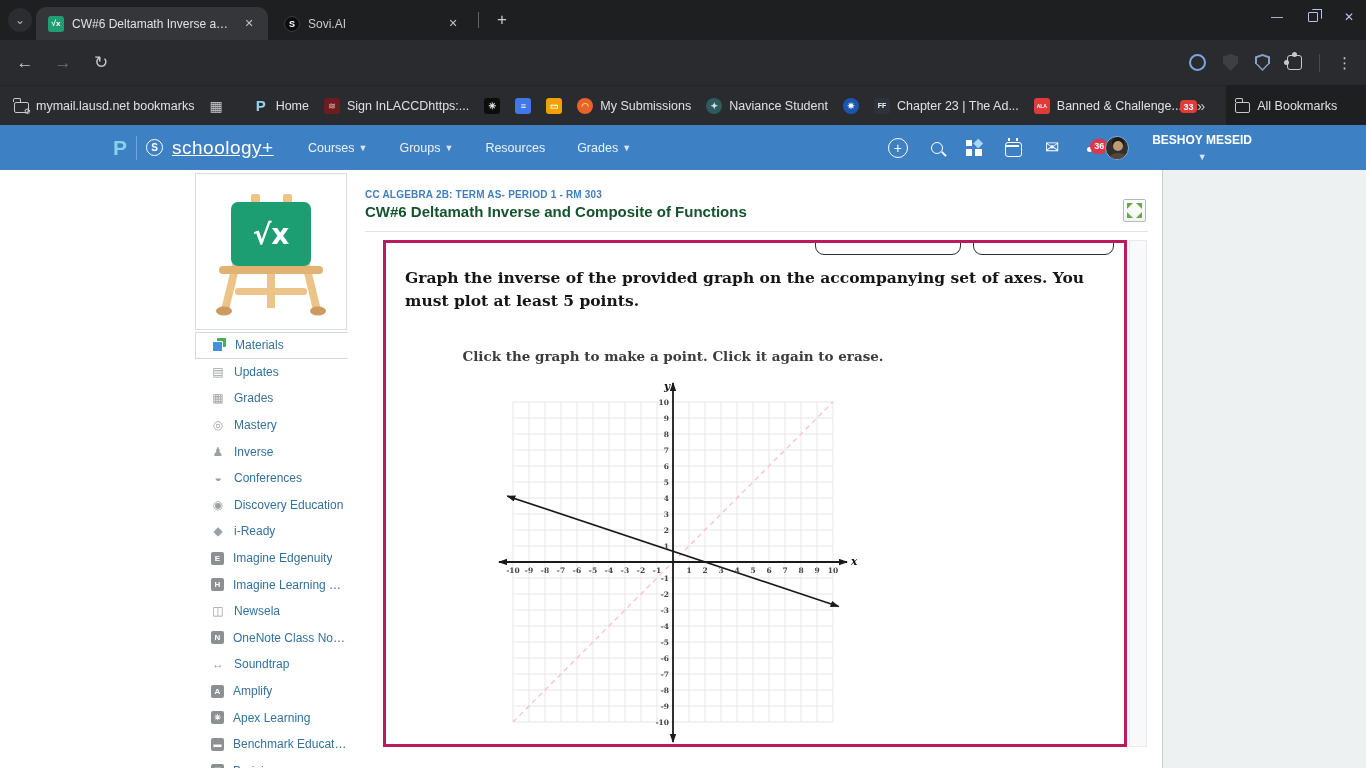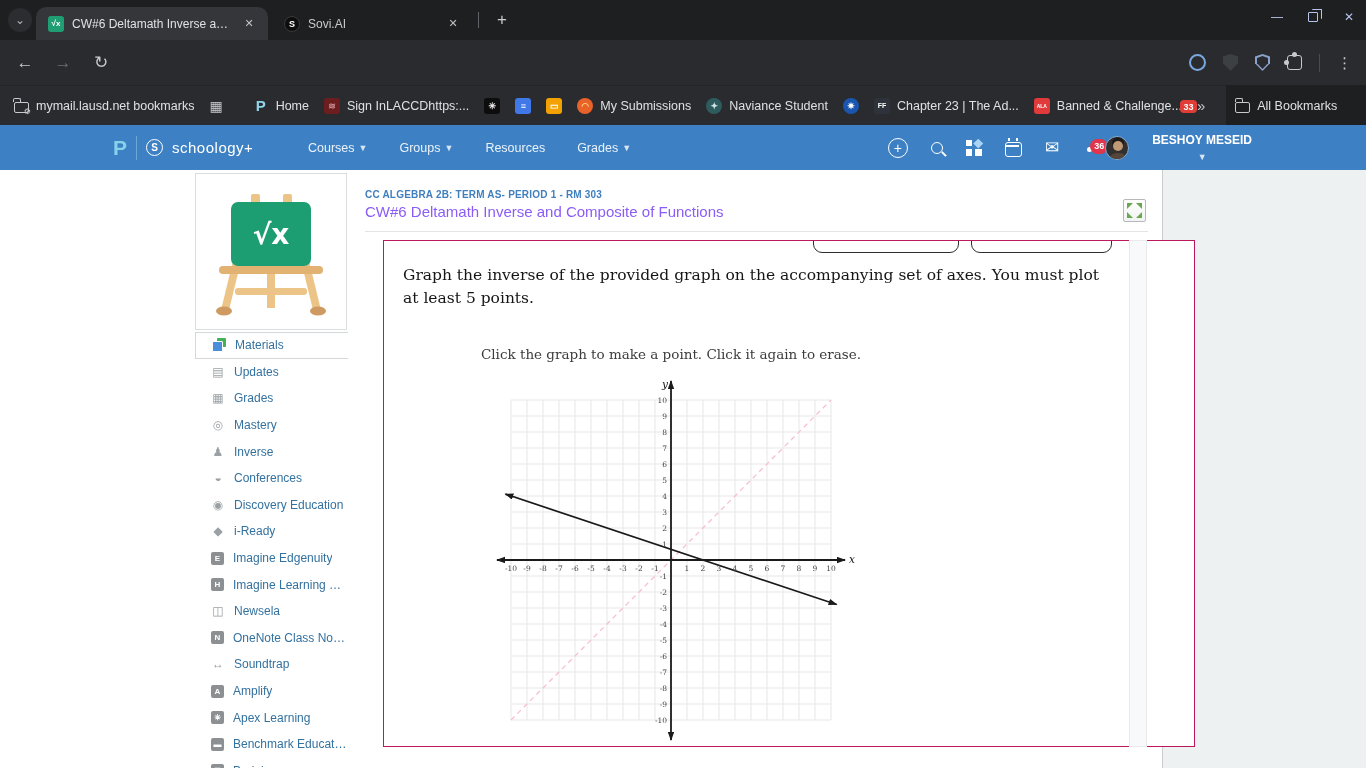--- a/index.html
+++ b/index.html
@@ -83,21 +83,21 @@
   .bm-glyph { font-size:14px; color:#c6c9cd; }
   .bm-chevron { font-size:15px; color:#c6c9cd; margin-left:auto; }
 
   
   #sgy-nav { position:absolute; left:0; top:125px; width:1366px; height:45px; background:#3d81c4; }
   #sgy-brand { position:absolute; left:113px; top:0; height:45px; display:flex; align-items:center; gap:9px; }
   #ps-logo { font-size:21px; font-weight:bold; color:#86d2ea; }
   #brand-divider { width:1px; height:24px; background:#6ea6d6; }
   #s-circle { width:17px; height:17px; border-radius:50%; border:1.6px solid #fff; color:#fff; font-size:10px;
     font-weight:bold; display:flex; align-items:center; justify-content:center; }
-  #sgy-wordmark { font-size:15px; color:#fff; letter-spacing:0.5px; }
+  #sgy-wordmark { font-size:19px; color:#fff; letter-spacing:0.5px;text-decoration:underline; }
   #sgy-links { position:absolute; left:308px; top:0; height:45px; display:flex; align-items:center; gap:32px; }
   .sgy-link { font-size:12.5px; color:#eaf2f9; display:flex; align-items:center; gap:4px; }
   .caret { font-size:9px; color:#d7e6f4; }
   #sgy-right { position:absolute; right:114px; top:0; height:45px; display:flex; align-items:center; gap:23px; }
   .plus-circle { width:20px; height:20px; border:1.7px solid #fff; border-radius:50%; color:#fff; font-size:14px;
     display:flex; align-items:center; justify-content:center; }
   .mag.white { border-color:#fff; width:12px; height:12px; }
   .mag.white::after { background:#fff; }
   #apps-grid { width:16px; height:16px; position:relative; }
   #apps-grid i { position:absolute; width:6.5px; height:6.5px; background:#fff; }
@@ -134,27 +134,27 @@
     font-size:12px; color:#9aa0a3; flex:0 0 auto; }
   .side-item .s-icon.tile { width:13px; height:13px; background:#8d9093; border-radius:2px; color:#fff;
     font-size:8px; font-weight:bold; }
   .side-item .s-label { font-size:12px; color:#33719f; white-space:nowrap; overflow:hidden; text-overflow:ellipsis; }
   .mat-icon { position:relative; width:14px; height:14px; flex:0 0 auto; }
   .mat-icon::before { content:""; position:absolute; right:0; top:0; width:9px; height:9px; background:#45b058; border-radius:1px; }
   .mat-icon::after { content:""; position:absolute; left:0; bottom:0; width:9px; height:9px; background:#4a90d9;
     border:1px solid #fff; border-radius:1px; }
 
   #breadcrumb { position:absolute; left:365px; top:19px; font-size:10px; font-weight:bold; color:#3f7fbe; letter-spacing:0.2px; }
-  #page-title { position:absolute; left:365px; top:33px; font-size:15px; font-weight:normal; color:#8b5cf6; }
+  #page-title { position:absolute; left:365px; top:33px; font-size:15px; font-weight:bold; color:#14532d; }
   #expand-btn { position:absolute; left:1123px; top:29px; width:23px; height:23px; border:1px solid #b5b9bb;
     border-radius:2px; background:linear-gradient(#ffffff,#f2f3f3); display:flex; align-items:center; justify-content:center; }
   #title-divider { position:absolute; left:365px; top:61px; width:783px; height:1px; background:#e3e4e5; }
 
-  #frame { position:absolute; left:383px; top:70px; width:812px; height:507px; background:#fff;
-    border:1px solid #be185d; overflow:hidden; }
+  #frame { position:absolute; left:383px; top:70px; width:744px; height:507px; background:#fff;
+    border:3px solid #be185d; overflow:hidden;font-weight:bold; }
   .cutbtn { position:absolute; top:-9px; height:21px; border:1.7px solid #2e2e2e; border-radius:9px; background:#fff; }
   #cutbtn-1 { left:429px; width:146px; } #cutbtn-2 { left:587px; width:141px; }
   #question { position:absolute; left:19px; top:23px; width:714px; font-family:"DejaVu Serif", serif;
     font-size:15.5px; line-height:23px; color:#161616; }
   #hint { position:absolute; left:57px; top:105px; width:460px; text-align:center;
     font-family:"DejaVu Serif", serif; font-size:13.5px; color:#3c3c3c; }
   #graph-svg { position:absolute; left:103px; top:133px; }
 
   #frame-scrollbar { position:absolute; left:1129px; top:70px; width:18px; height:507px; background:#f8f9fa;
     border:1px solid #e9eaeb; }

